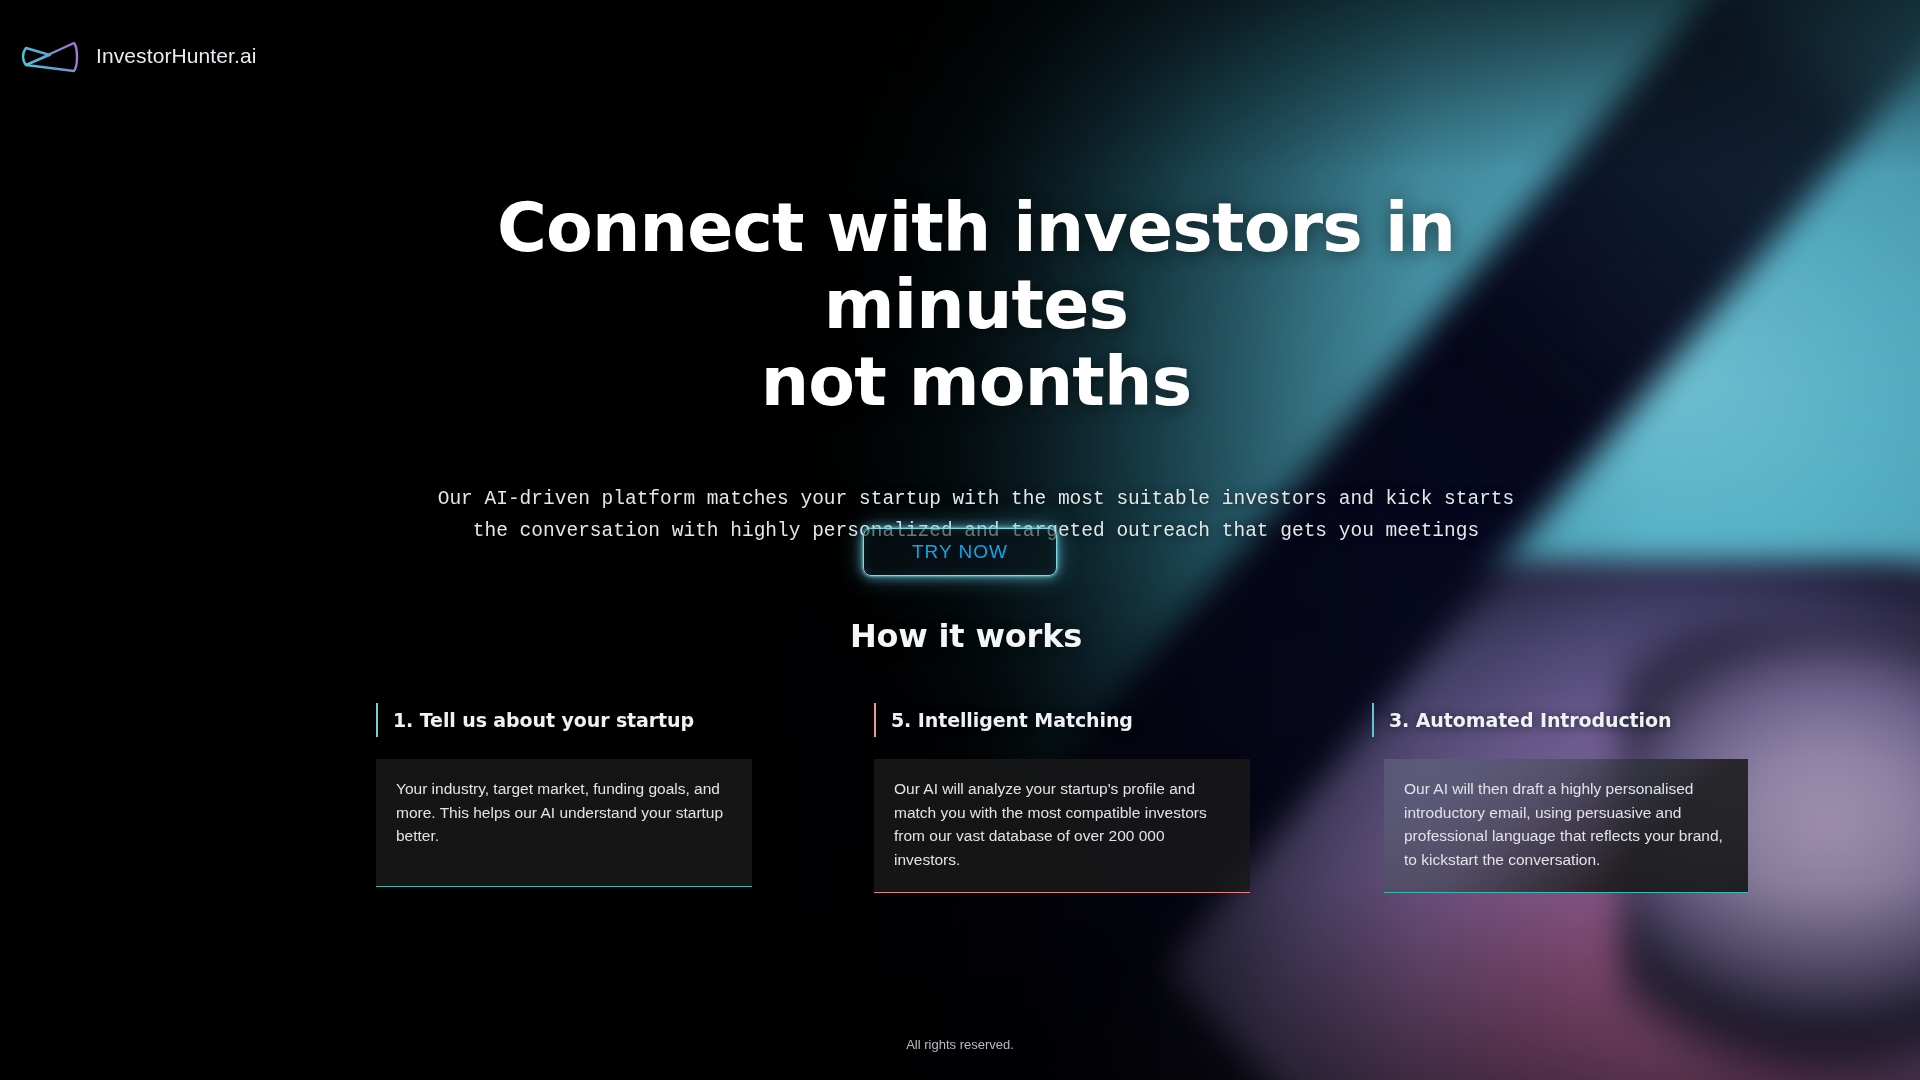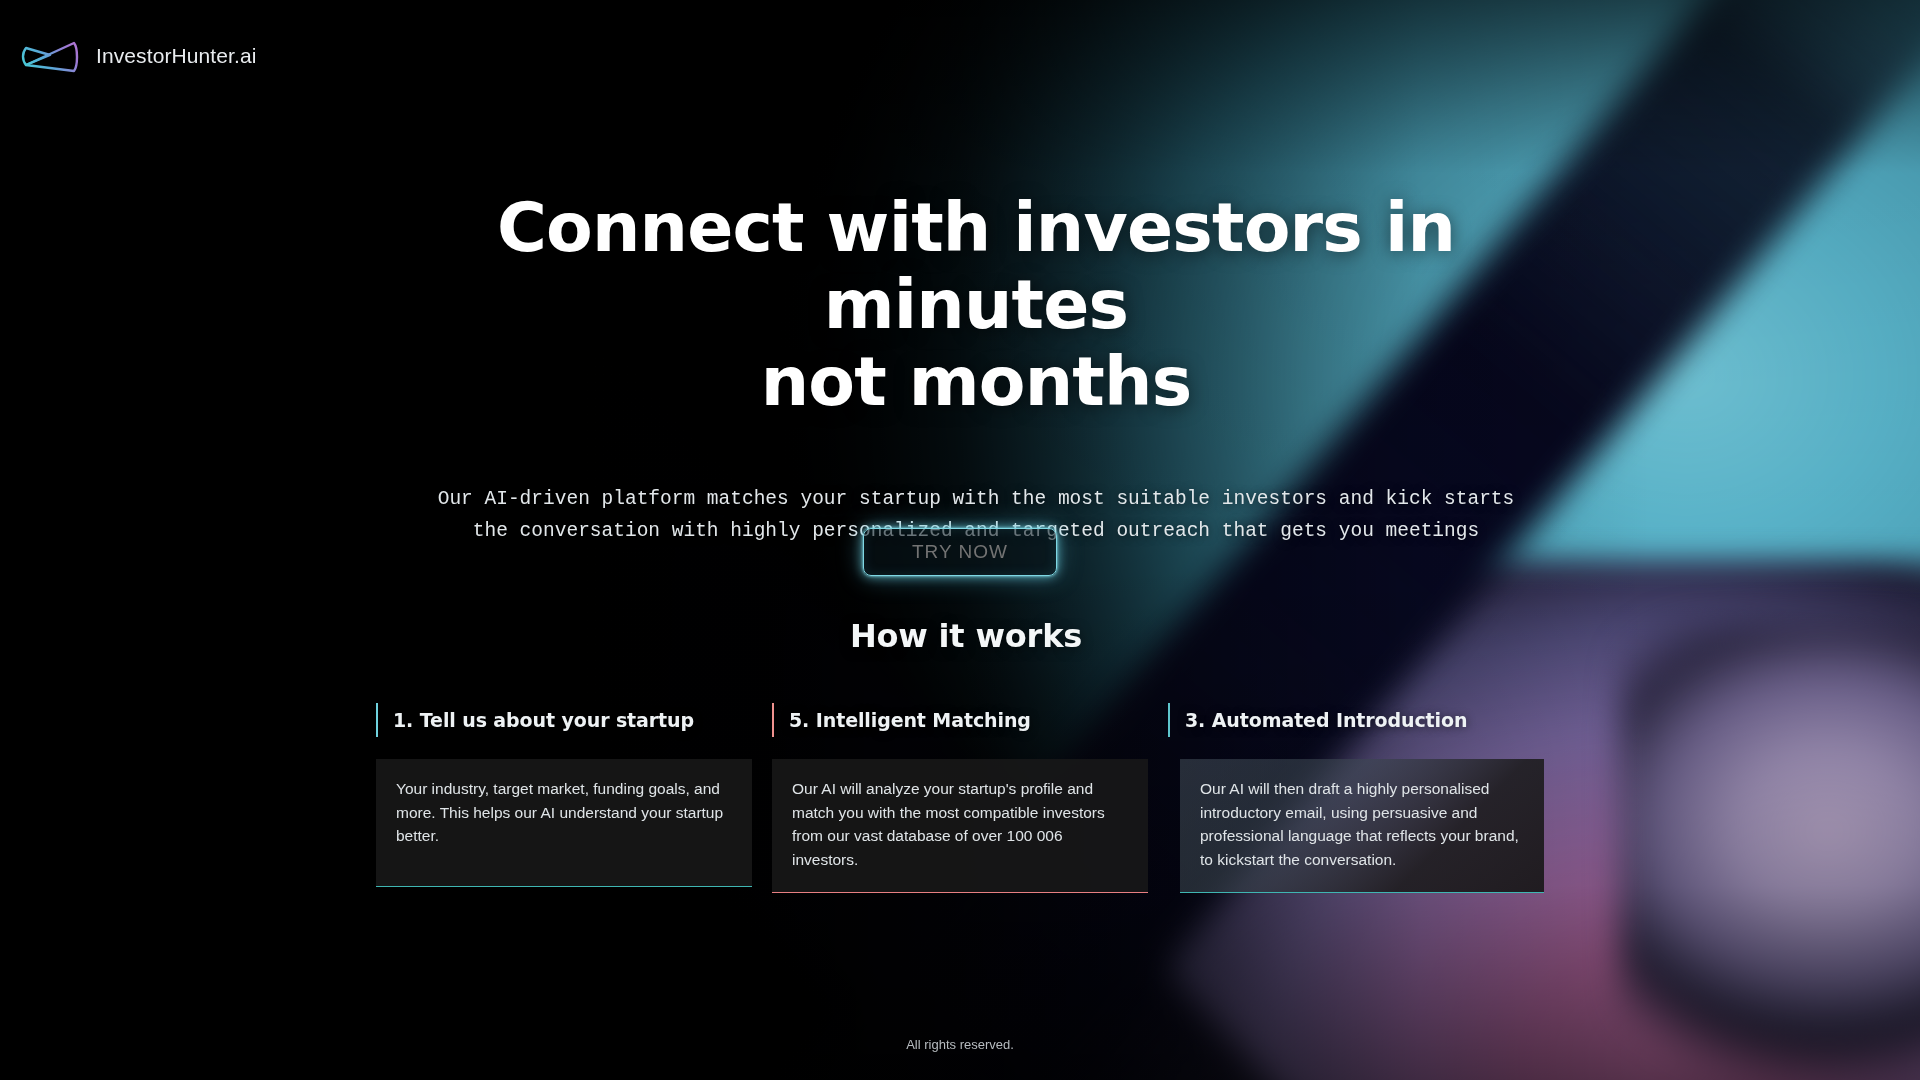--- a/index.html
+++ b/index.html
@@ -177,21 +177,21 @@
   .cta-button {
     display:inline-flex;
     align-items:center;
     justify-content:center;
     min-width:194px;
     height:48px;
     padding:0 26px;
     border-radius:8px;
     border:1.6px solid #7fd8e4;
     background:rgba(10,22,28,0.55);
-    color:#737373;
+    color:#0ea5e9;
     font-size:19px;
     letter-spacing:1.0px;
     font-family:"Liberation Sans", sans-serif;
     cursor:pointer;
     box-shadow:
       0 0 3px rgba(140,225,238,0.95),
       0 0 11px rgba(110,210,228,0.75),
       0 0 26px rgba(90,190,215,0.42),
       inset 0 0 12px rgba(60,150,175,0.18);
   }
@@ -207,23 +207,24 @@
     letter-spacing:-0.2px;
     color:#f4f7f8;
     text-shadow:0 2px 12px rgba(0,0,0,.5);
     padding-left:12px;
   }
 
   .steps {
     position:absolute;
     top:703px;
     left:376px;
-    width:1172px;
-    display:flex;
-    gap:20px;
+    width:1372px;
+    display:flex;
+    gap:14px;
+    justify-content:space-between;
   }
   .step { width:376px; }
 
   .step-head {
     display:flex;
     align-items:center;
     height:34px;
     padding-left:15px;
     border-left:2px solid #6fd2de;
     margin-bottom:22px;
@@ -335,21 +336,21 @@
       <div class="step-head">
         <span class="step-head-label">1. Tell us about your startup</span>
       </div>
       <div class="step-body">Your industry, target market, funding goals, and more. This helps our AI understand your startup better.</div>
     </div>
 
     <div class="step step-2">
       <div class="step-head">
         <span class="step-head-label">5. Intelligent Matching</span>
       </div>
-      <div class="step-body">Our AI will analyze your startup's profile and match you with the most compatible investors from our vast database of over 100 006 investors.</div>
+      <div class="step-body">Our AI will analyze your startup's profile and match you with the most compatible investors from our vast database of over 200 000 investors.</div>
     </div>
 
     <div class="step step-3">
       <div class="step-head">
         <span class="step-head-label">3. Automated Introduction</span>
       </div>
       <div class="step-body">Our AI will then draft a highly personalised introductory email, using persuasive and professional language that reflects your brand, to kickstart the conversation.</div>
     </div>
 
   </div>

